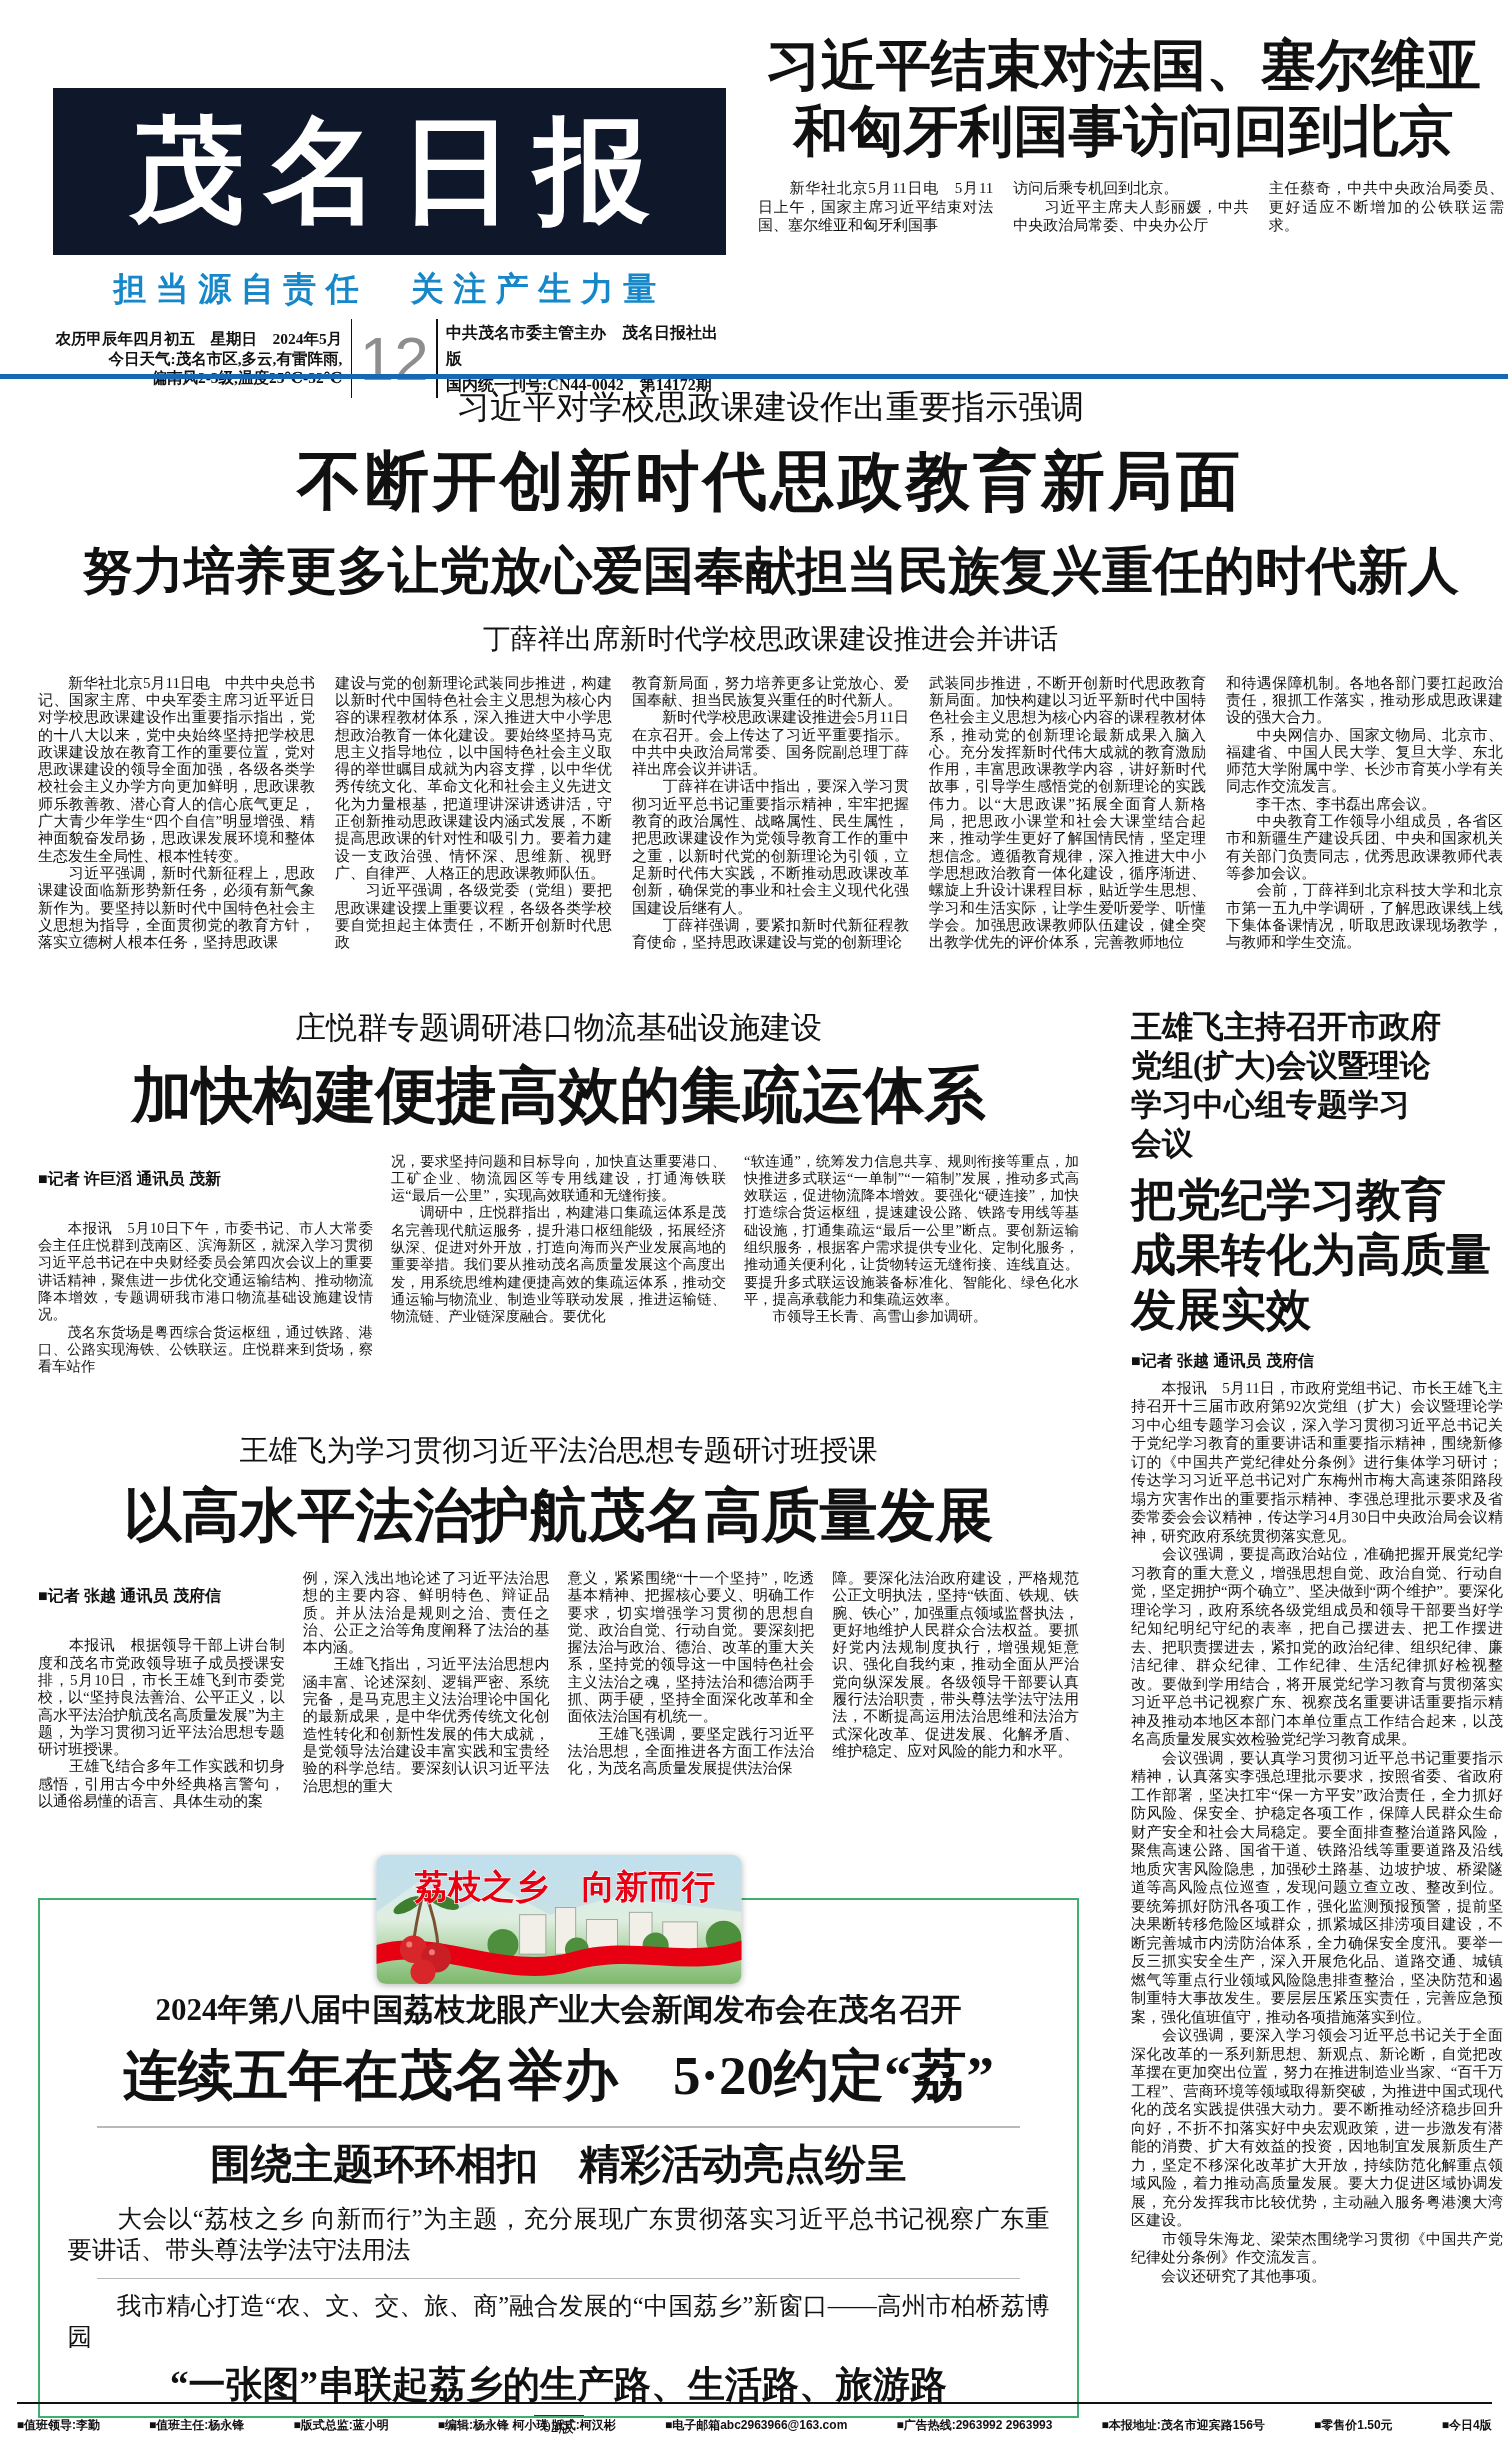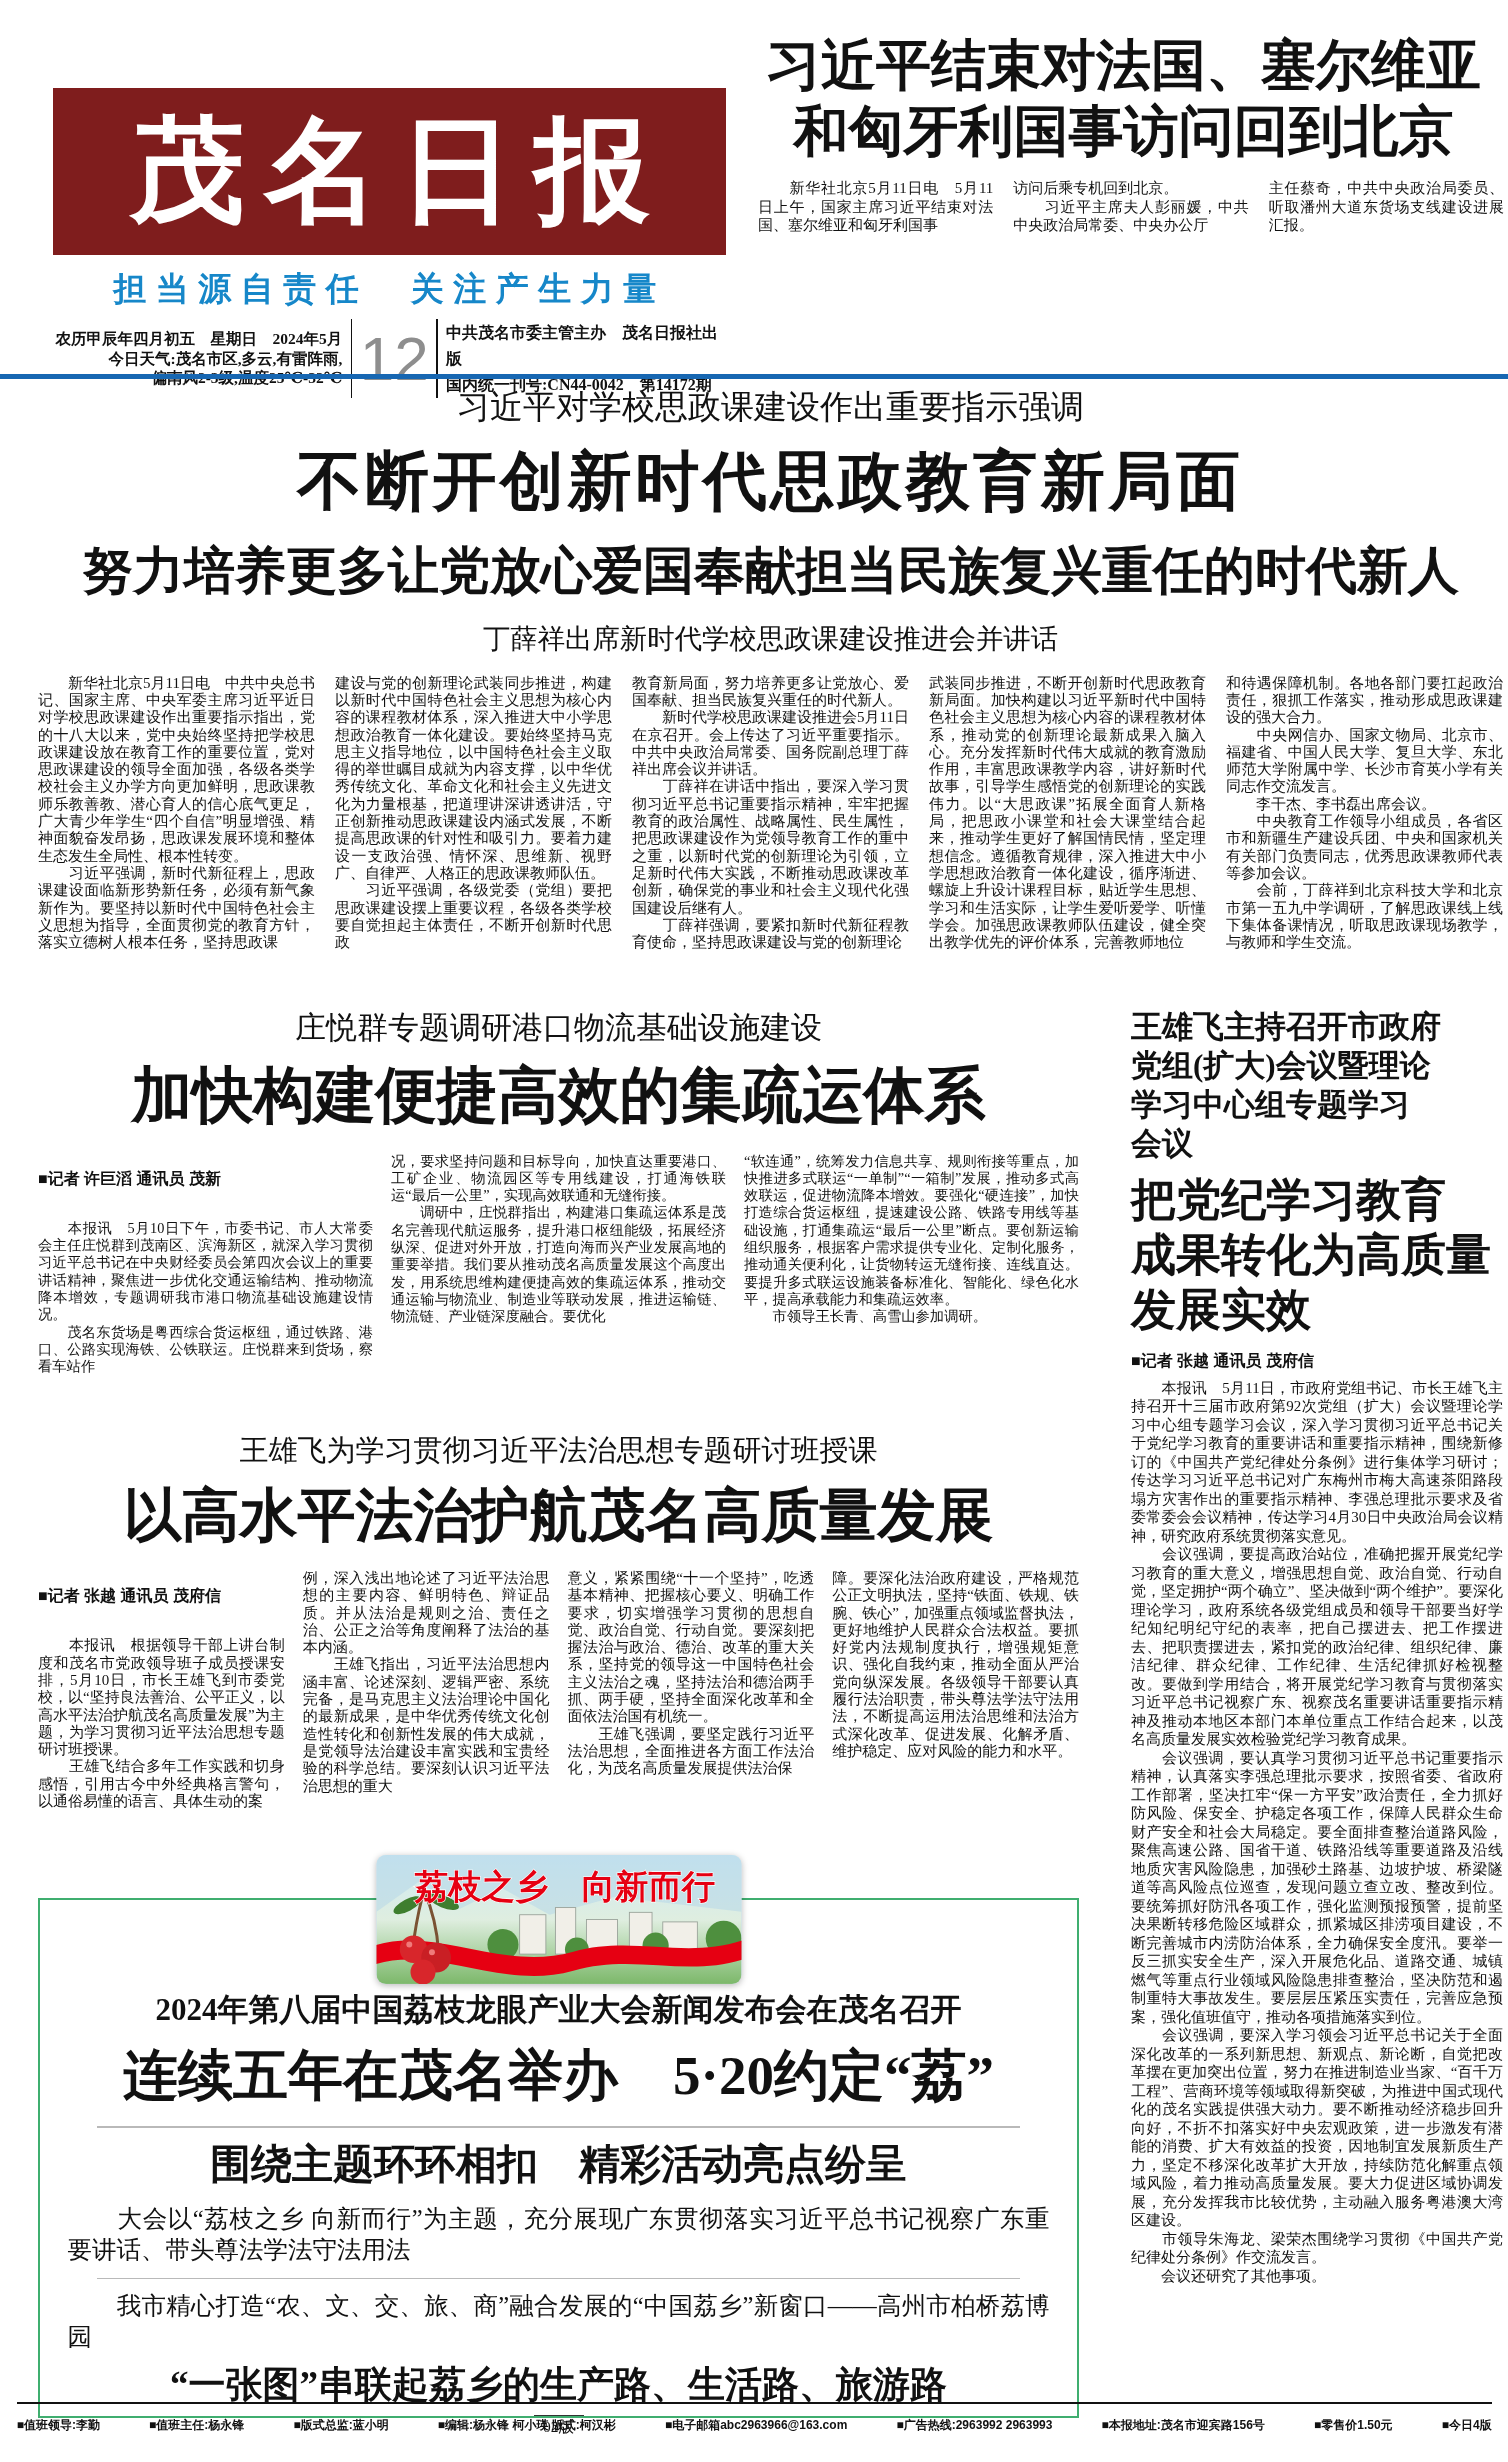--- a/index.html
+++ b/index.html
@@ -1,21 +1,21 @@
 <!DOCTYPE html>
 <html style="font-size:9.5px"><head>
 <meta charset="utf-8">
 <style>
   html,body { margin:0; padding:0; background:#ffffff; }
   .page { position:relative; width:1508px; height:2462px; background:#fff;
           font-family:"Liberation Serif","DejaVu Serif",serif; color:#111; overflow:hidden; }
 
   
   .masthead { position:absolute; left:53px; top:88px; width:673px; height:167px;
-              background:#7f1d1d; display:flex; align-items:center; justify-content:center; }
+              background:#0f172a; display:flex; align-items:center; justify-content:center; }
   .masthead-title { color:#fff; font-size:115px; font-weight:900; letter-spacing:20px;
                     text-indent:20px; line-height:1; }
   .slogan { position:absolute; left:53px; top:267px; width:673px; text-align:center;
             font-size:33px; font-weight:800; color:#1687c9; letter-spacing:9.5px; }
   .infobar { position:absolute; left:53px; top:319px; width:673px; display:flex; align-items:center; }
   .infobar-left { flex:1 1 auto; text-align:right; font-size:15.5px; font-weight:700;
                   line-height:19.7px; padding-right:8.4px; }
   .vbar { width:1.8px; height:79px; background:#111; flex:0 0 auto; }
   .daynum { font-size:62px; font-weight:400; color:#8e8e8e; padding:0 7.2px;
             font-family:"Liberation Sans","DejaVu Sans",sans-serif; flex:0 0 auto; }
@@ -113,21 +113,21 @@
   </div>
   <div class="blue-line"></div>
 
   <div class="visit">
     <div class="visit-h">习近平结束对法国、塞尔维亚
 和匈牙利国事访问回到北京</div>
     <div class="visit-body">
       <div class="visit-col">　　新华社北京5月11日电　5月11日上午，国家主席习近平结束对法国、塞尔维亚和匈牙利国事</div>
       <div class="visit-col">访问后乘专机回到北京。
 　　习近平主席夫人彭丽媛，中共中央政治局常委、中央办公厅</div>
-      <div class="visit-col">主任蔡奇，中共中央政治局委员、听取潘州大道东货场支线建设进展汇报。</div>
+      <div class="visit-col">主任蔡奇，中共中央政治局委员、更好适应不断增加的公铁联运需求。</div>
     </div>
   </div>
 
   <div class="main-art">
     <div class="kicker">习近平对学校思政课建设作出重要指示强调</div>
     <div class="main-h1">不断开创新时代思政教育新局面</div>
     <div class="main-h2">努力培养更多让党放心爱国奉献担当民族复兴重任的时代新人</div>
     <div class="main-sub">丁薛祥出席新时代学校思政课建设推进会并讲话</div>
     <div class="main-body">
       <div class="body-col">　　新华社北京5月11日电　中共中央总书记、国家主席、中央军委主席习近平近日对学校思政课建设作出重要指示指出，党的十八大以来，党中央始终坚持把学校思政课建设放在教育工作的重要位置，党对思政课建设的领导全面加强，各级各类学校社会主义办学方向更加鲜明，思政课教师乐教善教、潜心育人的信心底气更足，广大青少年学生“四个自信”明显增强、精神面貌奋发昂扬，思政课发展环境和整体生态发生全局性、根本性转变。

